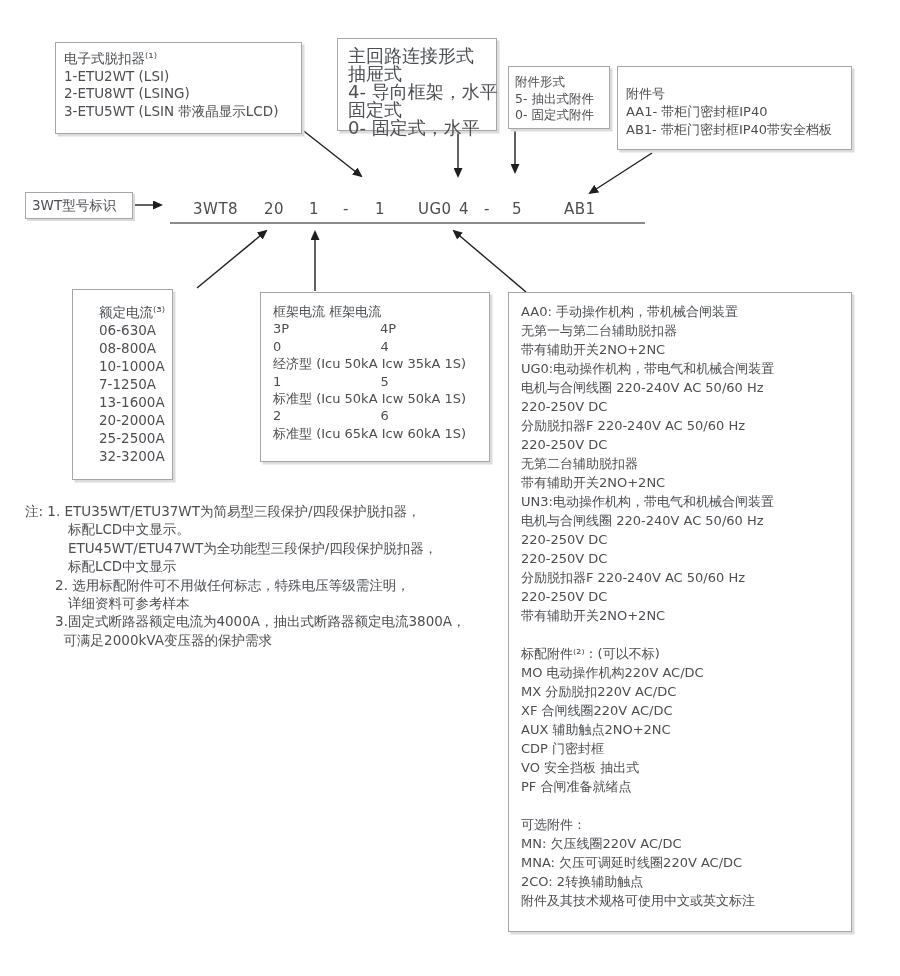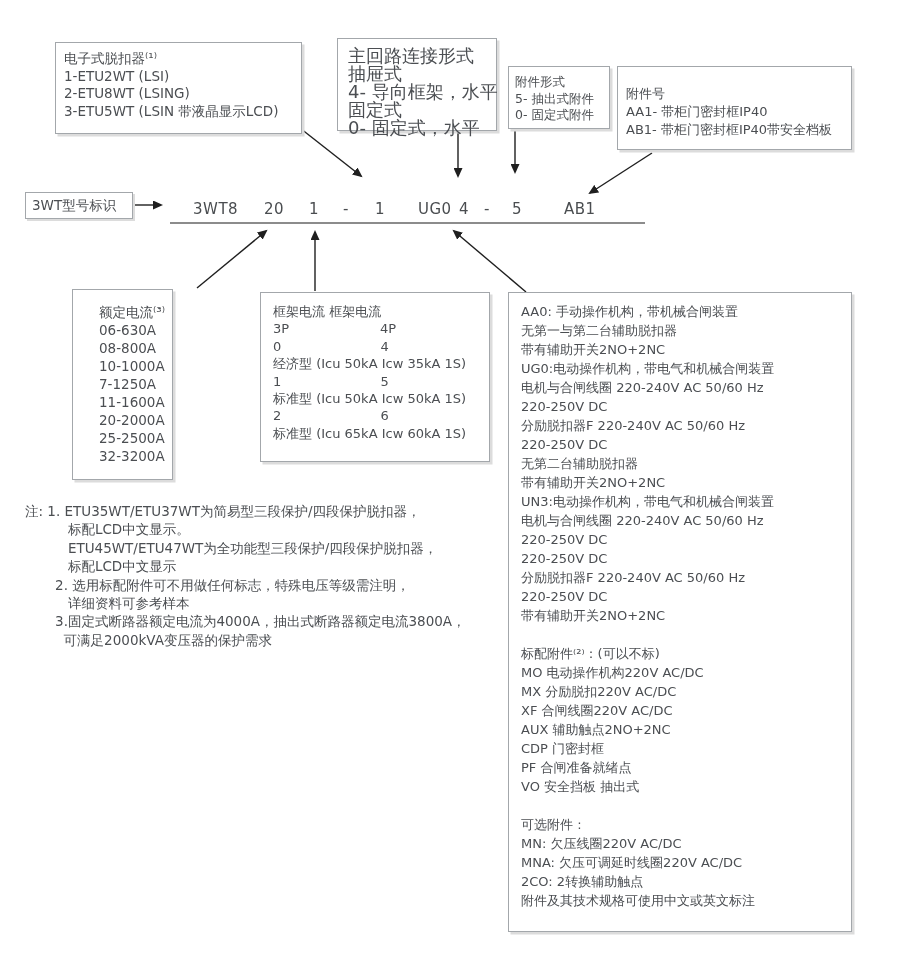--- a/index.html
+++ b/index.html
@@ -111,21 +111,21 @@
       <span class="seg" style="left: 512px;">5</span>
       <span class="seg" style="left: 564px;">AB1</span>
     </div>
 
   <div class="callout rated">
       <div class="line">额定电流⁽³⁾</div>
       <div class="line">06-630A</div>
       <div class="line">08-800A</div>
       <div class="line">10-1000A</div>
       <div class="line">7-1250A</div>
-      <div class="line">11-1600A</div>
+      <div class="line">13-1600A</div>
       <div class="line">20-2000A</div>
       <div class="line">25-2500A</div>
       <div class="line">32-3200A</div>
     </div>
 
   <div class="callout framec">
       <div class="line">框架电流 框架电流</div>
       <div class="line">3P                      4P</div>
       <div class="line">0                        4</div>
       <div class="line">经济型 (Icu 50kA Icw 35kA 1S)</div>
@@ -155,22 +155,22 @@
         <div class="line">220-250V DC</div>
         <div class="line">带有辅助开关2NO+2NC</div>
       </div>
     <div class="section">
         <div class="line">标配附件⁽²⁾：(可以不标)</div>
         <div class="line">MO 电动操作机构220V AC/DC</div>
         <div class="line">MX 分励脱扣220V AC/DC</div>
         <div class="line">XF 合闸线圈220V AC/DC</div>
         <div class="line">AUX 辅助触点2NO+2NC</div>
         <div class="line">CDP 门密封框</div>
+        <div class="line">VO 安全挡板 抽出式</div>
         <div class="line">PF 合闸准备就绪点</div>
-        <div class="line">VO 安全挡板 抽出式</div>
       </div>
     <div class="section">
         <div class="line">可选附件 :</div>
         <div class="line">MN: 欠压线圈220V AC/DC</div>
         <div class="line">MNA: 欠压可调延时线圈220V AC/DC</div>
         <div class="line">2CO: 2转换辅助触点</div>
         <div class="line">附件及其技术规格可使用中文或英文标注</div>
       </div>
   </div>
 

